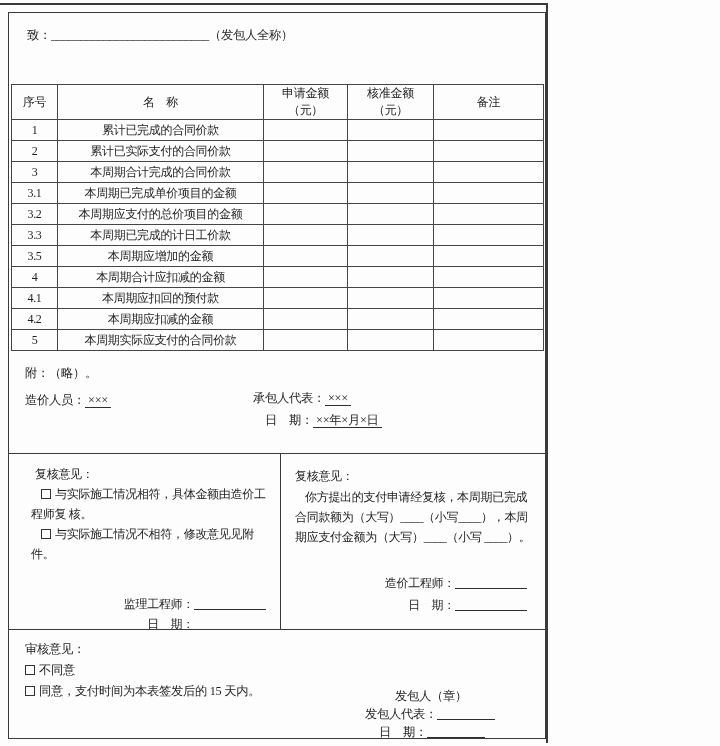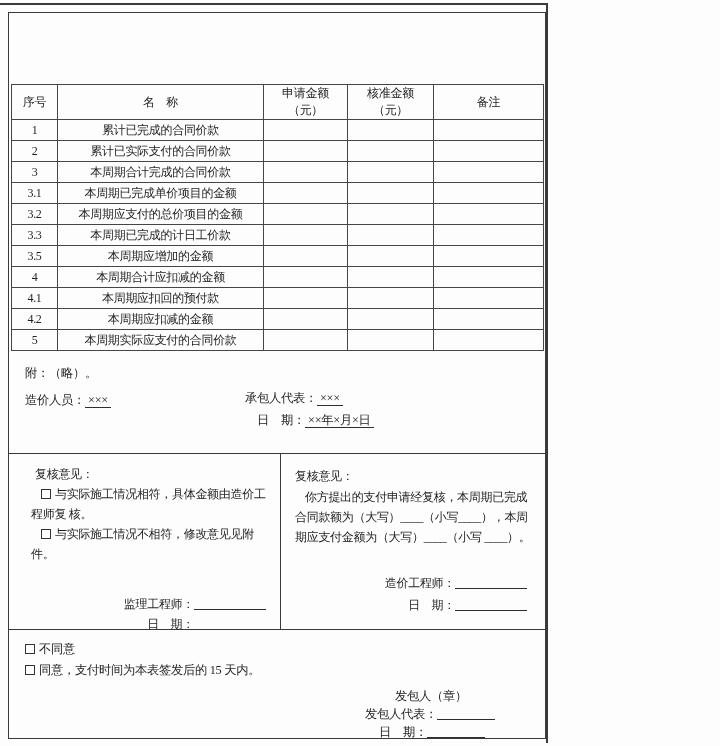--- a/index.html
+++ b/index.html
@@ -35,21 +35,21 @@
   table.pay-table th { height:23px; }
   table.pay-table td { height:21px; }
   .c-no  { width:46px; }
   .c-nm  { width:206px; }
   .c-ap  { width:84px; }
   .c-ok  { width:86px; }
   .c-rm  { width:110px; }
   
   .att-note  { position:absolute; top:352px; left:16px; font-size:12.3px; }
   .cost-clerk{ position:absolute; top:379px; left:16px; font-size:12.3px; }
-  .rep-block { position:absolute; top:374px; left:236px; font-size:12.3px; line-height:22px; }
+  .rep-block { position:absolute; top:374px; left:244px; font-size:12.3px; line-height:22px; }
   .rep-block .d-line { margin-left:12px; }
   .signed { border-bottom:1px solid #2e2e2e; padding:0 3px; }
   
   .review-row {
     position:absolute; top:440px; left:0; width:100%; height:176px;
     border-top:1.5px solid #3a3a3a; display:flex;
   }
   .review-left  { width:272px; border-right:1.5px solid #3a3a3a; position:relative; padding:10px 8px 0 14px; font-size:12px; line-height:20px; }
   .review-right { flex:1; position:relative; padding:12px 12px 0 14px; font-size:12px; line-height:20px; }
   .review-left .title { margin-left:12px; }
@@ -74,20 +74,21 @@
   .blank { display:inline-block; height:13px; border-bottom:1px solid #2e2e2e; vertical-align:-2px; } .w58 { width:58px; } .w72 { width:72px; }
 </style>
 </head>
 <body>
 
 <div class="outer-frame"></div>
 
 <div class="form-box">
 
   <div class="intro">
+    <div class="p1">致：___________________________（发包人全称）</div>
   </div>
 
   <table class="pay-table">
     <thead>
       <tr>
         <th class="c-no">序号</th>
         <th class="c-nm">名　称</th>
         <th class="c-ap">申请金额（元）</th>
         <th class="c-ok">核准金额（元）</th>
         <th class="c-rm">备注</th>
@@ -217,20 +218,21 @@
         </div>
         <div>
           <span>日　期：</span><span class="blank w72"></span>
         </div>
       </div>
     </div>
 
   </div>
 
   <div class="audit-row">
+    <div>审核意见：</div>
     <div>
       <span class="checkbox"></span><span>不同意</span>
     </div>
     <div>
       <span class="checkbox"></span><span>同意，支付时间为本表签发后的 15 天内。</span>
     </div>
     <div class="employer-block">
       <div class="seal">发包人（章）</div>
       <div>
         <span>发包人代表：</span><span class="blank w58"></span>

